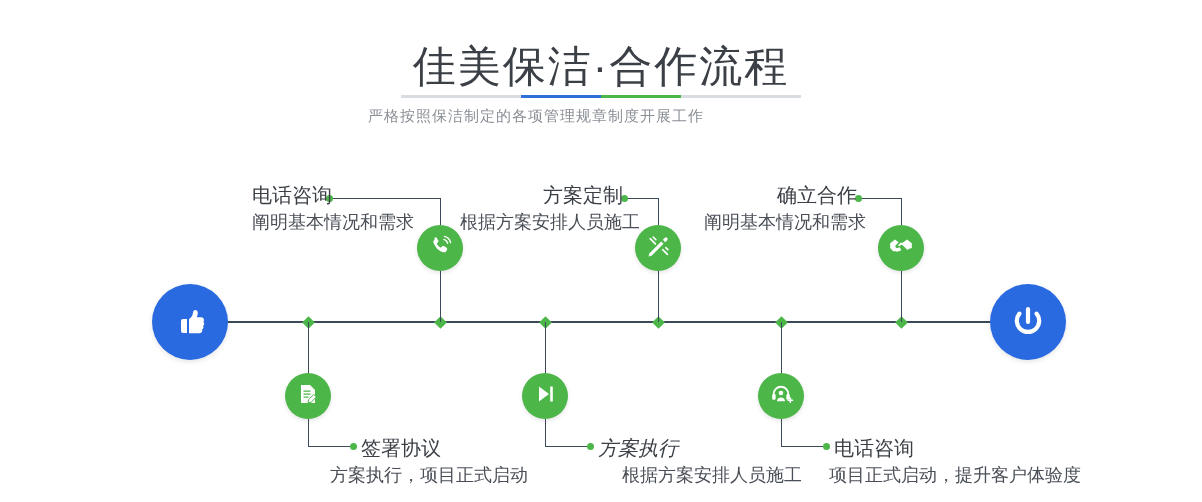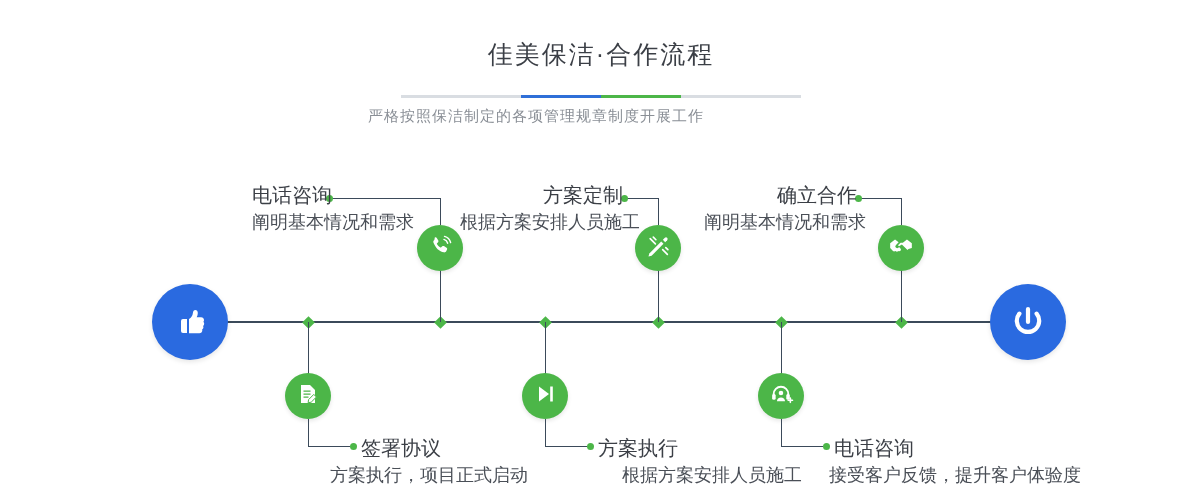--- a/index.html
+++ b/index.html
@@ -19,21 +19,21 @@
     background: #ffffff;
   }
 
   
   .title {
     position: absolute;
     left: 0;
     top: 38px;
     width: 1202px;
     text-align: center;
-    font-size: 25px;
+    font-size: 43px;
     letter-spacing: 2px;
     color: #3b3f46;
     font-weight: normal;
   }
   .rule {
     position: absolute;
     top: 95px;
     left: 401px;
     width: 400px;
     height: 3px;
@@ -259,21 +259,21 @@
       <span>
         <svg width="24" height="24" viewBox="0 0 24 24" aria-hidden="true">
           <path fill="#ffffff" d="M6 4.5 16 12 6 19.5z"></path>
           <rect fill="#ffffff" x="17.2" y="4.5" width="2.6" height="15"></rect>
         </svg>
       </span>
     </div>
     <div class="connector-v2"></div>
     <div class="connector-h" style="left:0px; width:42px;"></div>
     <div class="dot-end" style="left:42px;"></div>
-    <div class="lbl-main" style="left:53px; top:113px;">方案执行</div>
+    <div class="lbl-main" style="left:53px; top:113px;font-style:italic;">方案执行</div>
     <div class="lbl-sub" style="left:77px; top:141px;">根据方案安排人员施工</div>
   </div>
 
   <div class="node up" style="left:901px; top:322px;">
     <div class="bullet"></div>
     <div class="connector-v"></div>
     <div class="circle-icon">
       <span>
         <svg width="26" height="26" viewBox="0 0 24 24" aria-hidden="true">
           <path fill="#ffffff" d="M2 9.5 6.5 6l3.3 2.6-2.6 2.6a1.5 1.5 0 0 0 0 2.1l.3.3c.6.6 1.5.6 2.1 0l.6-.6 1.3 1.3c.6.6.6 1.5 0 2.1-.5.5-1.3.6-1.9.2l-.3.3c-.6.6-1.5.6-2.1 0l-.4-.4-.1.1c-.6.6-1.5.6-2.1 0L2 13.9z"></path>
@@ -300,16 +300,16 @@
           <circle fill="#ffffff" cx="11.5" cy="10.5" r="2.2"></circle>
           <path fill="#ffffff" d="M7.6 18.5c0-2.2 1.8-3.6 3.9-3.6s3.9 1.4 3.9 3.6z"></path>
           <path fill="none" stroke="#ffffff" stroke-width="1.6" stroke-linecap="round" d="M18.5 17.5h4M20.5 15.5v4"></path>
         </svg>
       </span>
     </div>
     <div class="connector-v2"></div>
     <div class="connector-h" style="left:0px; width:42px;"></div>
     <div class="dot-end" style="left:42px;"></div>
     <div class="lbl-main" style="left:53px; top:113px;">电话咨询</div>
-    <div class="lbl-sub" style="left:48px; top:141px;">接受客户反馈，提升客户体验度</div>
+    <div class="lbl-sub" style="left:48px; top:141px;">项目正式启动，提升客户体验度</div>
   </div>
 
 </div>
 
 </body></html>

